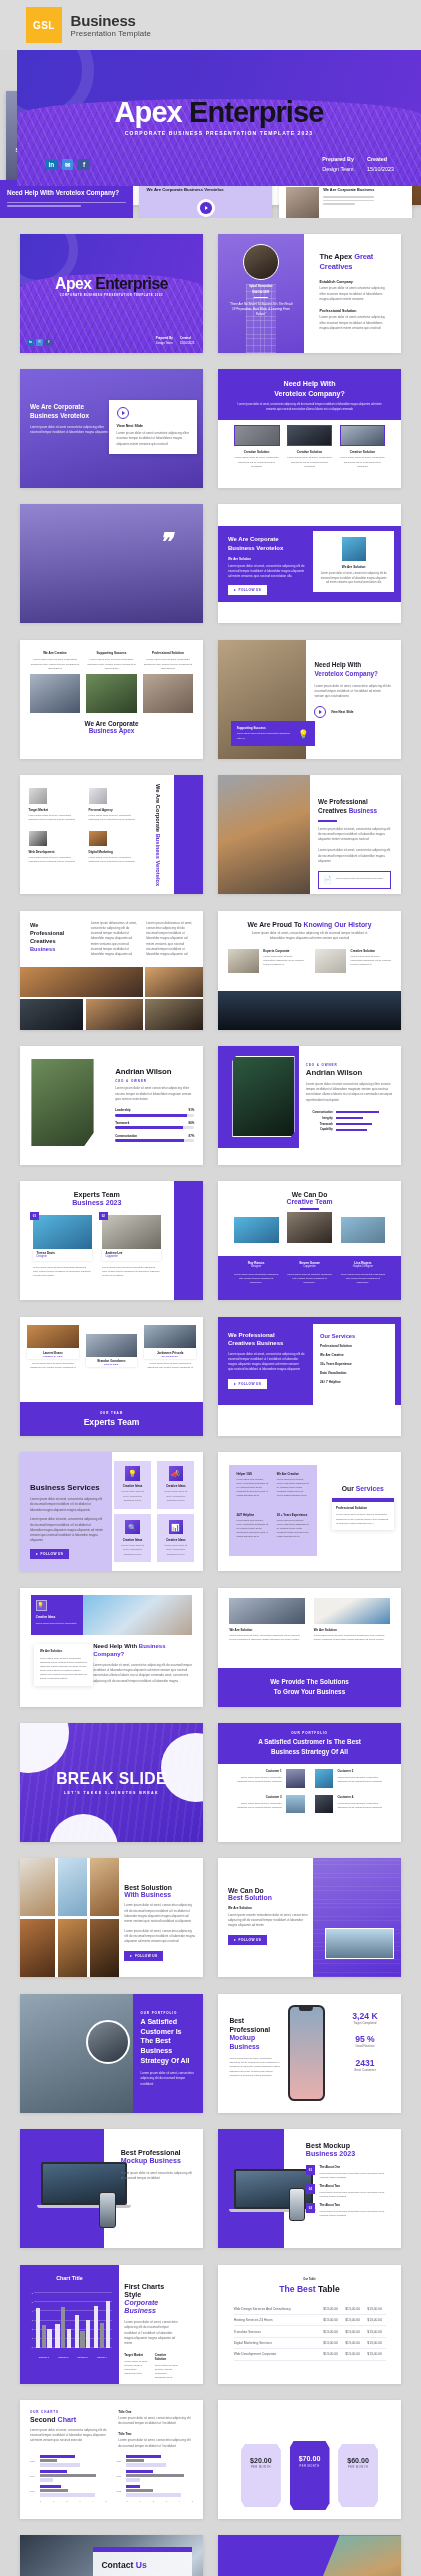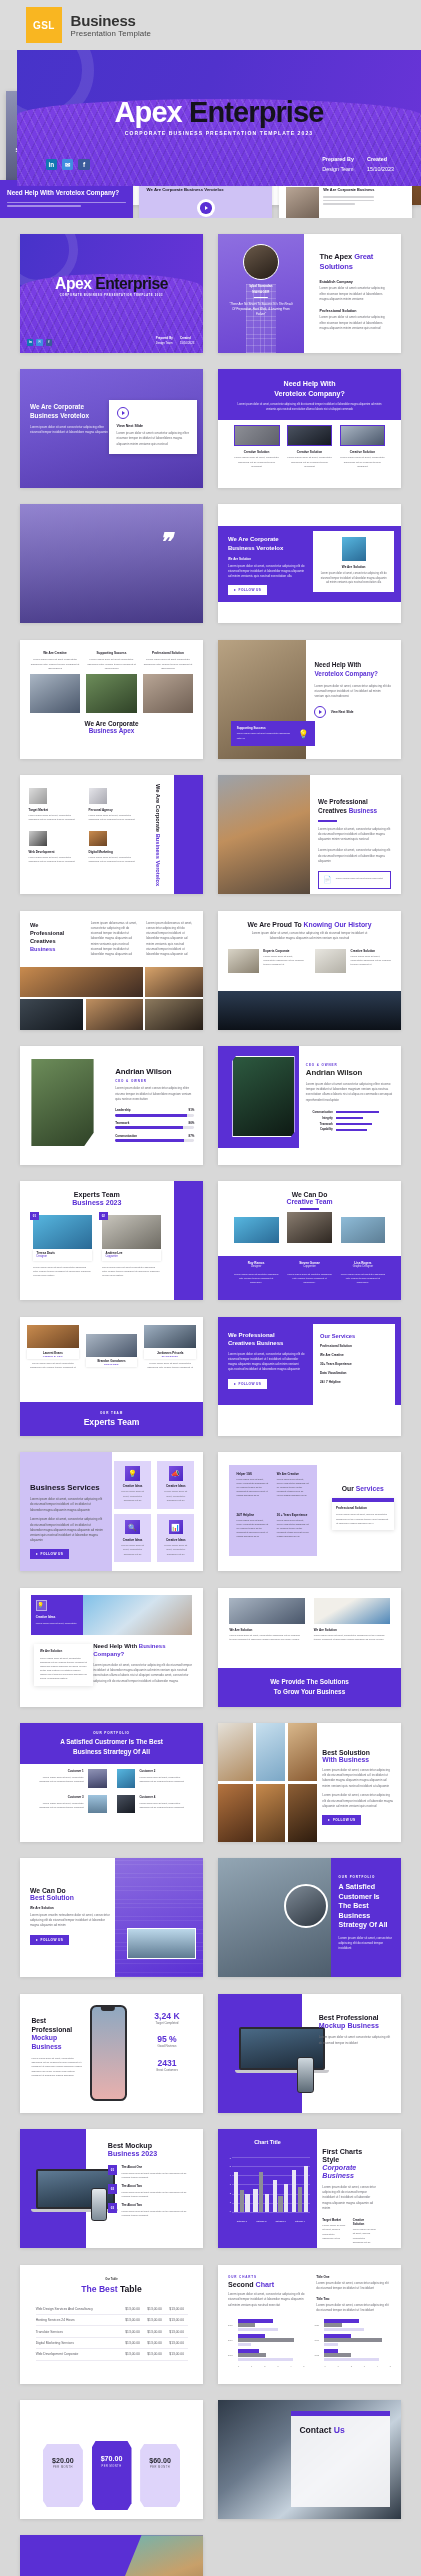--- a/index.html
+++ b/index.html
@@ -340,21 +340,21 @@
     <div style="position:absolute;left:0;top:0;bottom:0;width:47%;background:linear-gradient(170deg,#8e6fe0,#6b43d2);overflow:hidden;">
       <div style="position:absolute;left:50%;transform:translateX(-50%);bottom:0;width:30px;height:69px;background:repeating-linear-gradient(0deg,rgba(255,255,255,.18) 0 0.7px,transparent 0.7px 3.6px),repeating-linear-gradient(90deg,rgba(255,255,255,.18) 0 0.7px,transparent 0.7px 3.6px),rgba(255,255,255,.1);"></div>
       <div style="position:absolute;left:50%;top:10px;transform:translateX(-50%);width:36px;height:36px;border-radius:50%;border:1.4px solid #fff;background:linear-gradient(150deg,#6b5a4a,#241c16);"></div>
       <div class="lbl-w" style="position:absolute;left:0;right:0;top:50px;text-align:center;font-size:3.2px;">Iqbal Sorandan</div>
       <div class="lbl-w" style="position:absolute;left:0;right:0;top:56px;text-align:center;font-size:2.9px;letter-spacing:0.4px;">MANAGER</div>
       <div style="position:absolute;left:50%;top:63px;transform:translateX(-50%);width:14.3px;height:0.7px;background:#fff;"></div>
       <div style="position:absolute;left:10px;right:10px;top:68px;text-align:center;font-size:2.9px;font-style:italic;color:#fff;line-height:1.7;">"There Are No Secret To Success It Is The Result Of Preparation, Hard Work, &amp; Learning From Failure"</div>
     </div>
     <div style="position:absolute;left:50%;right:0;top:0;bottom:0;padding:18.6px 11.4px 0 10px;">
       <div class="h-sm" style="line-height:1.3;">
-        <span class="t-dark">The Apex </span><span class="t-pur">Great Solutions</span>
+        <span class="t-dark">The Apex </span><span class="t-pur">Great Creatives</span>
       </div>
       <div class="lbl" style="margin-top:8.6px;">Establish Company</div>
       <div class="tiny" style="margin-top:2.1px;">Lorem ipsum dolor sit amet consetetur adipiscing elitre eiusmoe tempor incididunt ut laboreldores magna aliquamin minim veniame</div>
       <div class="lbl" style="margin-top:7.1px;">Professional Solution</div>
       <div class="tiny" style="margin-top:2.1px;">Lorem ipsum dolor sit amet consetetur adipiscing elitre eiusmoe tempor incididunt ut laboreldores magna aliquamin minim veniame quis nostrud</div>
     </div>
   </div>
 
   <div class="slide ph-city">
     <div style="position:absolute;inset:0;background:linear-gradient(160deg,rgba(120,85,230,.78),rgba(90,47,212,.62));"></div>
@@ -854,20 +854,30 @@
       </div>
     </div>
     <div class="pur" style="position:absolute;left:0;right:0;bottom:0;height:39px;display:flex;flex-direction:column;align-items:center;justify-content:center;text-align:center;">
       <div class="t-w" style="font-size:6.4px;font-weight:700;line-height:1.5;">
         <span>We Provide The Solutions</span><br>
         <span>To Grow Your Business</span>
       </div>
     </div>
   </div>
 
+  <div class="slide break-slide" style="background:linear-gradient(150deg,#6b3bd8,#4c27c4);">
+    <div style="position:absolute;inset:0;background:repeating-linear-gradient(97deg,rgba(255,255,255,.06) 0 2.1px,transparent 2.1px 7.9px);"></div>
+    <div class="circ-w" style="left:-31px;top:-30px;width:80px;height:80px;opacity:.95;"></div>
+    <div class="circ-w" style="right:-27px;top:10px;width:69px;height:69px;opacity:.95;"></div>
+    <div class="circ-w" style="left:28.6px;bottom:-41px;width:69px;height:69px;opacity:.95;"></div>
+    <div class="bt">
+      <h3>BREAK SLIDE</h3>
+      <p>LET'S TAKKE 5-MINUTES BREAK</p>
+    </div>
+  </div>
 
   <div class="slide">
     <div class="pur" style="position:absolute;left:0;right:0;top:0;height:41px;display:flex;flex-direction:column;align-items:center;justify-content:center;text-align:center;padding:0 11.4px;">
       <div class="kicker-w">OUR PORTFOLIO</div>
       <div class="t-w" style="font-size:6.4px;font-weight:700;line-height:1.5;margin-top:2.1px;">
         <span>A Satisfied Custromer Is The Best</span><br>
         <span>Business Strartegy Of All</span>
       </div>
     </div>
     <div style="position:absolute;left:0;right:0;top:46px;display:grid;grid-template-columns:1fr 1fr;gap:7.1px 10px;padding:0 13px;">

